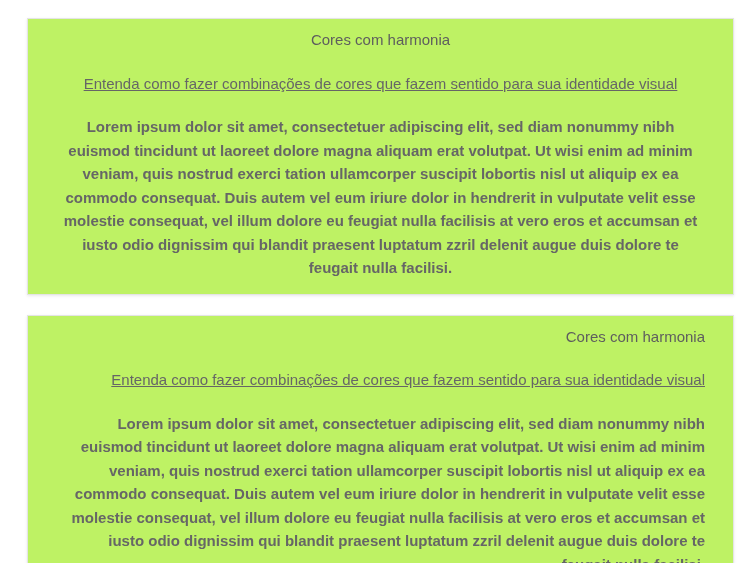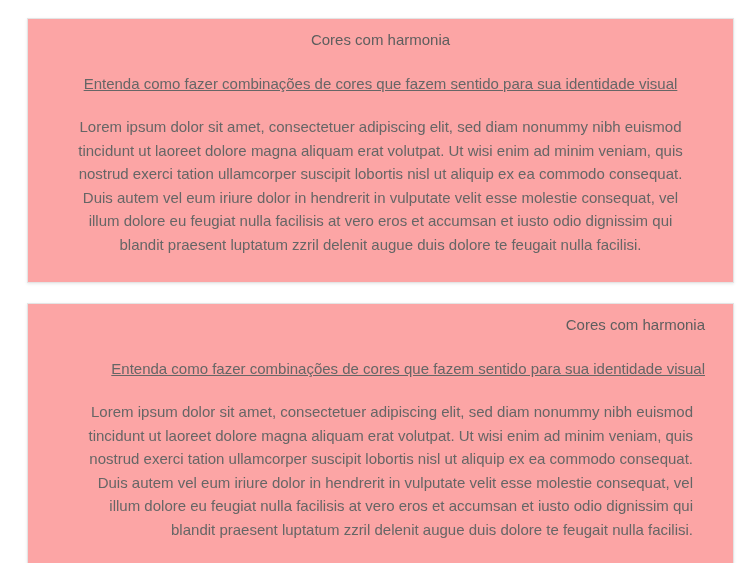--- a/index.html
+++ b/index.html
@@ -15,21 +15,21 @@
   .canvas {
     width: 749px;
     height: 563px;
     position: relative;
   }
 
   .card {
     box-sizing: border-box;
     width: 707px;
     margin-left: 27px;
-    background: #fca5a5;
+    background: #bef264;
     border: 1px solid #e4e4e4;
     box-shadow: 0 1px 3px rgba(0,0,0,0.09);
     padding: 9px 28px 14px 28px;
     color: #666666;
     font-size: 15px;
     line-height: 23.5px;
   }
 
   .card--first  { margin-top: 18px; }
   .card--second { margin-top: 20px; }
@@ -45,22 +45,23 @@
     color: #5e5e5e;
   }
 
   .card-subtitle {
     margin: 0 0 20px 0;
     color: #666666;
     text-decoration: underline;
   }
 
   .card-body {
-    margin: 12px;
+    margin: 0;
     color: #666666;
+    font-weight: bold;
   }
 </style>
 </head>
 <body>
 
 <div class="canvas">
 
   <section class="card card--first card--center">
     <h2 class="card-title">Cores com harmonia</h2>
     <p class="card-subtitle">Entenda como fazer combinações de cores que fazem sentido para sua identidade visual</p>

